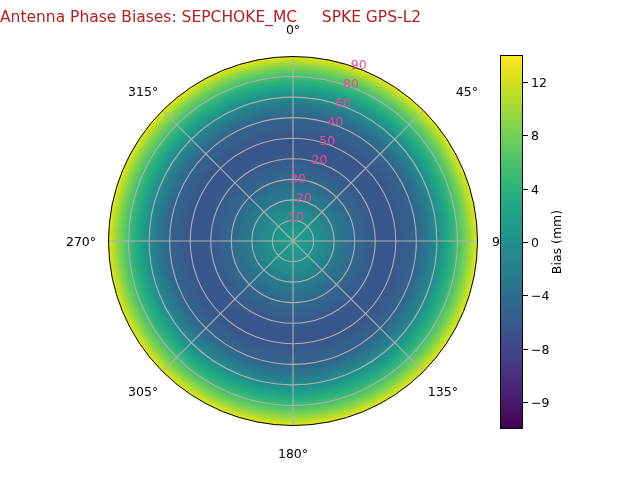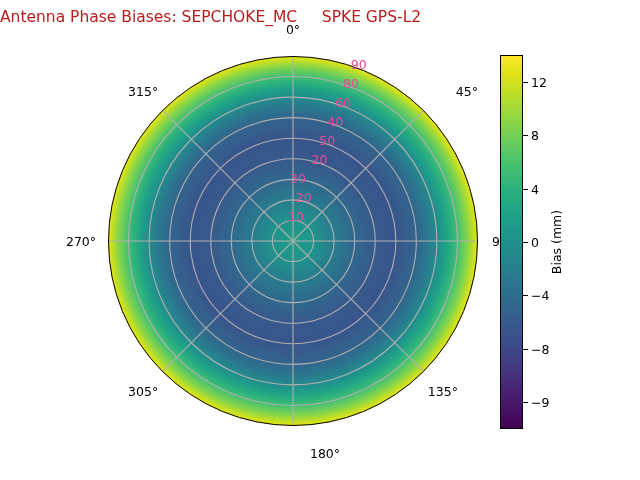--- a/index.html
+++ b/index.html
@@ -168,21 +168,21 @@
       </svg>
 
     <div id="polar-outline"></div>
   </div>
 
   <div id="theta-labels">
       <div class="theta-label" style="left: 293px; top: 29px;">0°</div>
       <div class="theta-label" style="left: 442.9px; top: 91.1px; margin-left: 24px;">45°</div>
       <div class="theta-label" style="left: 503px; top: 241px; width: 22px; overflow: hidden; text-align: left; transform: translate(-50%, -50%);">90°</div>
       <div class="theta-label" style="left: 442.9px; top: 390.9px;">135°</div>
-      <div class="theta-label" style="left: 293px; top: 453px; margin-left: 32px;">180°</div>
+      <div class="theta-label" style="left: 293px; top: 453px;">180°</div>
       <div class="theta-label" style="left: 143.1px; top: 390.9px;">305°</div>
       <div class="theta-label" style="left: 81px; top: 241px;">270°</div>
       <div class="theta-label" style="left: 143.1px; top: 91.1px;">315°</div>
     </div>
 
   <div id="r-labels">
       <div class="r-label" style="left: 295.9px; top: 216px;">10</div>
       <div class="r-label" style="left: 303.7px; top: 197px;">20</div>
       <div class="r-label" style="left: 298px; top: 178px;">30</div>
       <div class="r-label" style="left: 319.5px; top: 159px;">20</div>

